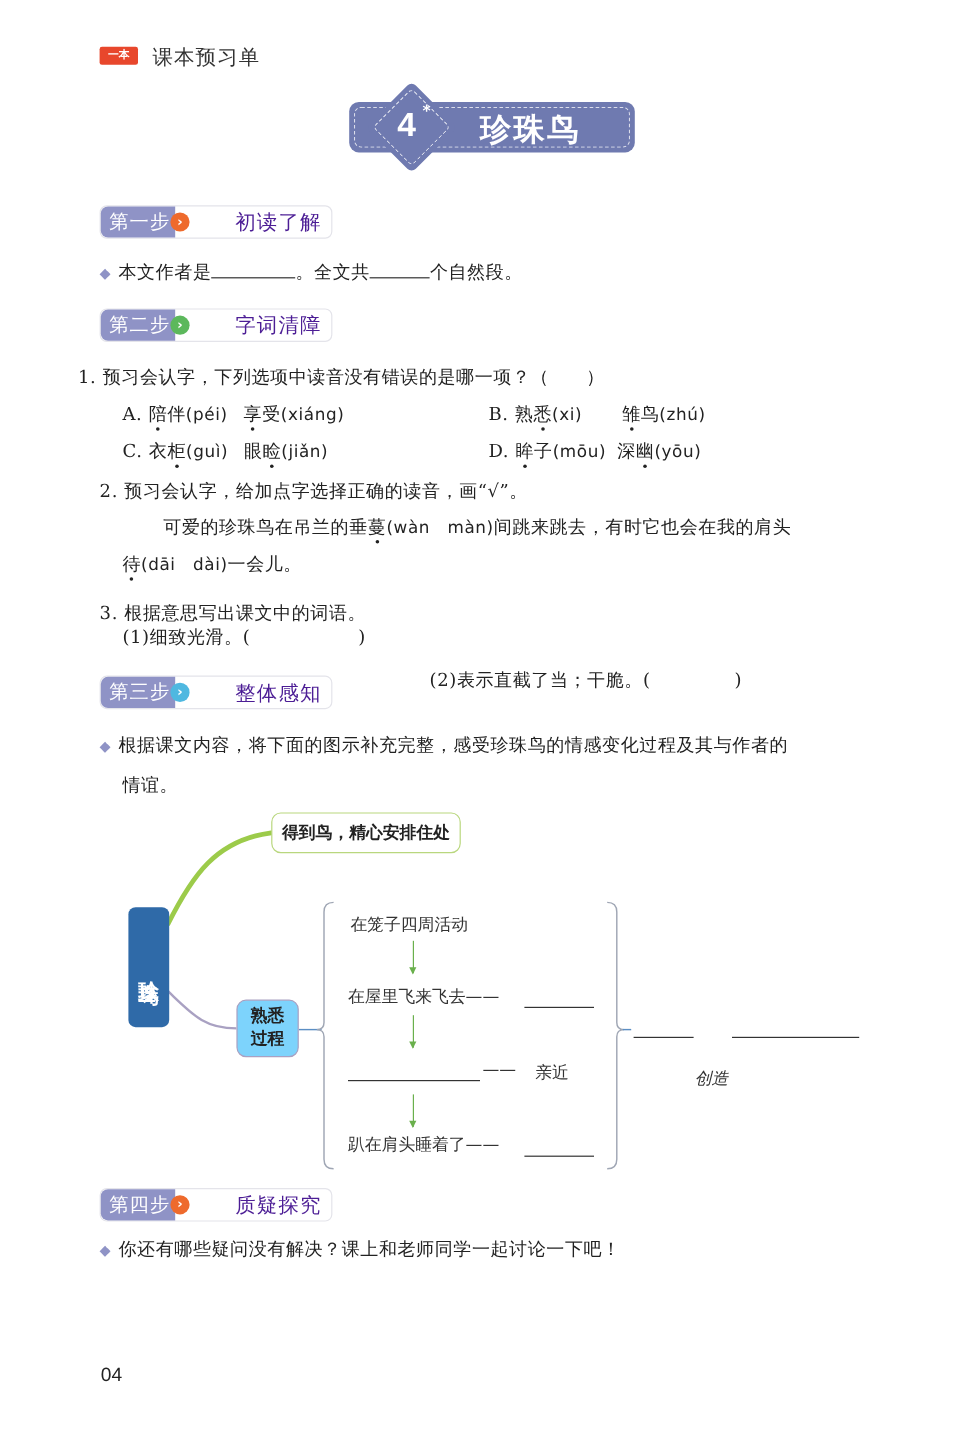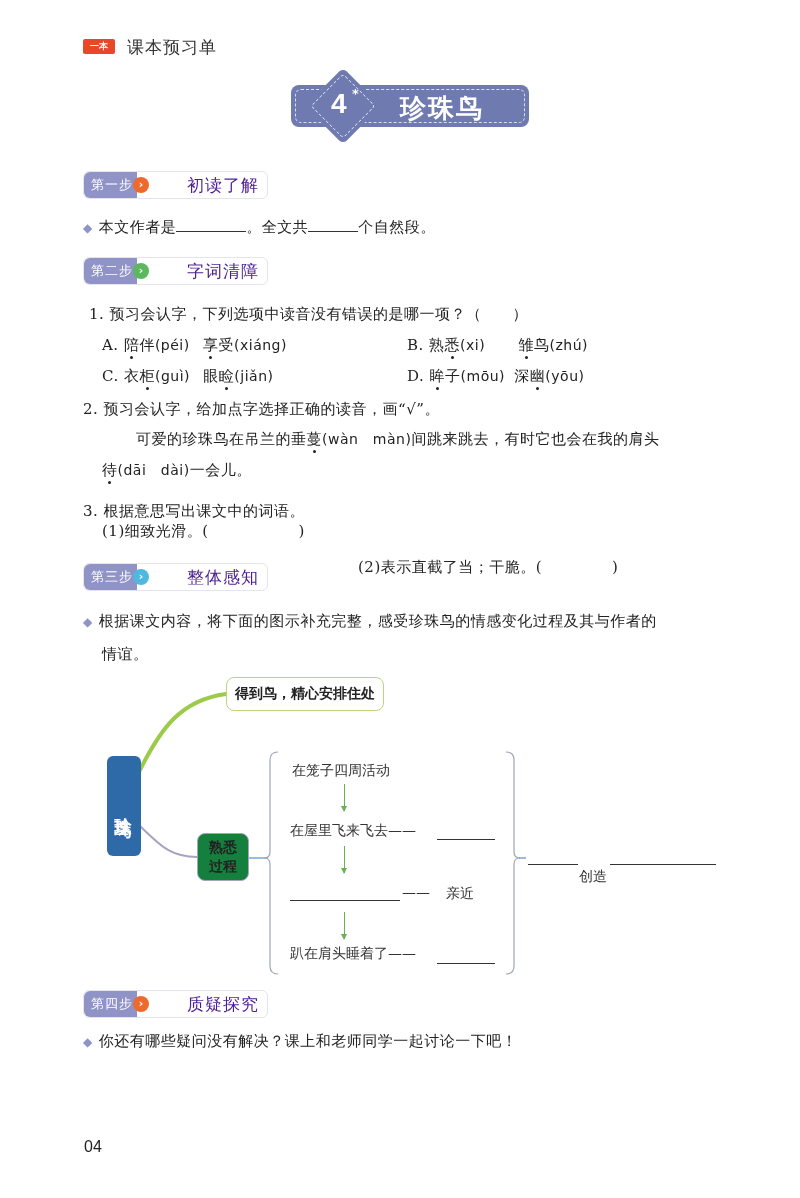--- a/index.html
+++ b/index.html
@@ -15,35 +15,35 @@
     .banner { left: 291px; top: 85px; width: 238px; height: 42px; background: #6f7ab0; border-radius: 8px; }
     .banner::after { content: ""; position: absolute; left: 4px; top: 4px; right: 4px; bottom: 4px; border: 1px dashed rgba(255,255,255,0.75); border-radius: 6px; }
     .banner-diamond { left: 316px; top: 79px; width: 54px; height: 54px; background: #6f7ab0; transform: rotate(45deg); border-radius: 5px; }
     .banner-diamond::after { content: ""; position: absolute; left: 4px; top: 4px; right: 4px; bottom: 4px; border: 1px dashed rgba(255,255,255,0.75); border-radius: 4px; }
     .banner-num { left: 331px; top: 88px; font-size: 28px; font-weight: bold; color: #fff; font-family: "Liberation Sans", sans-serif; }
     .banner-star { left: 352px; top: 86px; font-size: 13px; color: #fff; font-weight: bold; }
     .banner-text { left: 400px; top: 91px; font-size: 26px; font-weight: bold; color: #fff; letter-spacing: 2px; }
 
     
     .step { height: 28px; display: flex; align-items: center; border-radius: 6px; border: 1px solid #e4e4ea; background: #fff; }
-    .step-label { height: 100%; background: #8f93c6; color: #fff; font-size: 13px; padding: 0 4px 0 7px; display: flex; align-items: center; border-radius: 6px 0 0 6px; letter-spacing: 1px; }
+    .step-label { height: 100%; background: #8f93c6; color: #fff; font-size: 16px; padding: 0 4px 0 7px; display: flex; align-items: center; border-radius: 6px 0 0 6px; letter-spacing: 1px; }
     .step-arrow { width: 16px; height: 16px; border-radius: 50%; color: #fff; font-size: 11px; line-height: 16px; text-align: center; margin: 0 3px 0 -4px; font-weight: bold; position: relative; z-index: 2; }
     .step-name { font-size: 17px; color: #4c1d95; padding-right: 8px; letter-spacing: 1px; margin-left: 35px; }
 
     .txt { font-size: 15px; color: #222; white-space: nowrap; letter-spacing: 0.5px; font-family: "DejaVu Serif", serif; }
     .bullet { color: #8f93c6; font-size: 12px; margin-right: 6px; }
     .blank { display: inline-block; border-bottom: 1px solid #333; height: 14px; vertical-align: baseline; }
     .dot { position: relative; }
     .dot::after { content: ""; position: absolute; left: 50%; bottom: -5px; width: 3px; height: 3px; margin-left: -1.5px; background: #222; border-radius: 50%; }
     .py { font-family: "DejaVu Sans", sans-serif; font-size: 14px; }
 
     
     .mm-root { left: 107px; top: 756px; width: 34px; height: 100px; background: #2f6aa8; border-radius: 6px; color: #fff; font-weight: bold; font-size: 17px; writing-mode: vertical-rl; text-orientation: upright; display: flex; align-items: center; justify-content: center; letter-spacing: 2px; }
     .mm-node1 { left: 226px; top: 677px; height: 34px; padding: 0 8px; border: 1.5px solid #b9d77e; border-radius: 8px; font-size: 14px; font-weight: bold; display: flex; align-items: center; background: #fff; }
-    .mm-node2 { left: 197px; top: 833px; width: 52px; height: 48px; border: 1.5px solid #a9a1c2; border-radius: 8px; font-size: 14px; font-weight: bold; display: flex; align-items: center; justify-content: center; text-align: center; line-height: 19px; background: #15803d; }
+    .mm-node2 { left: 197px; top: 833px; width: 52px; height: 48px; border: 1.5px solid #a9a1c2; border-radius: 8px; font-size: 14px; font-weight: bold; display: flex; align-items: center; justify-content: center; text-align: center; line-height: 19px; background: #7dd3fc; }
     .mm-text { font-size: 14px; color: #333; white-space: nowrap; }
     .mm-arrow { width: 1px; background: #6ab04c; }
     .mm-arrow::after { content: ""; position: absolute; left: -3px; bottom: -1px; border-left: 3.5px solid transparent; border-right: 3.5px solid transparent; border-top: 6px solid #6ab04c; }
     .page-num { left: 84px; top: 1138px; font-size: 16px; color: #222; font-family: "Liberation Sans", sans-serif; }
   </style>
 </head>
 <body>
 
 <div class="abs brand-logo">一本</div>
 <div class="abs brand-title">课本预习单</div>
@@ -62,21 +62,21 @@
 <div class="abs txt" style="left:83px; top:218px;">
   <span class="bullet">◆</span><span>本文作者是</span><span class="blank" style="width:70px;"></span><span>。全文共</span><span class="blank" style="width:50px;"></span><span>个自然段。</span>
 </div>
 
 <div class="abs step" style="left:83px; top:257px;">
   <span class="step-label">第二步</span>
   <span class="step-arrow" style="background:#5cb85c;">›</span>
   <span class="step-name">字词清障</span>
 </div>
 
-<div class="abs txt" style="left:89px; top:305px;">1. 预习会认字，下列选项中读音没有错误的是哪一项？（　　）</div>
+<div class="abs txt" style="left:65px; top:305px;">1. 预习会认字，下列选项中读音没有错误的是哪一项？（　　）</div>
 
 <div class="abs txt" style="left:102px; top:336px;">
   <span>A.</span> <span class="dot">陪</span><span>伴</span><span class="py">(péi)</span>
   <span style="display:inline-block;width:8px;"></span><span class="dot">享</span><span>受</span><span class="py">(xiáng)</span>
 </div>
 <div class="abs txt" style="left:407px; top:336px;">
   <span>B.</span> <span>熟</span><span class="dot">悉</span><span class="py">(xi)</span>
   <span style="display:inline-block;width:28px;"></span><span class="dot">雏</span><span>鸟</span><span class="py">(zhú)</span>
 </div>
 <div class="abs txt" style="left:102px; top:367px;">
@@ -135,21 +135,21 @@
 <div class="abs blank" style="left:437px; top:826px; width:58px;"></div>
 <div class="abs mm-arrow" style="left:344px; top:846px; height:27px;"></div>
 <div class="abs blank" style="left:290px; top:887px; width:110px;"></div>
 <div class="abs mm-text" style="left:402px; top:884px;">——</div>
 <div class="abs mm-text" style="left:446px; top:885px;">亲近</div>
 <div class="abs mm-arrow" style="left:344px; top:912px; height:27px;"></div>
 <div class="abs mm-text" style="left:290px; top:945px;text-align:right;">趴在肩头睡着了——</div>
 <div class="abs blank" style="left:437px; top:950px; width:58px;"></div>
 
 <div class="abs blank" style="left:528px; top:851px; width:50px;"></div>
-<div class="abs mm-text" style="left:579px; top:868px;">创造</div>
+<div class="abs mm-text" style="left:579px; top:890px;font-style:italic;">创造</div>
 <div class="abs blank" style="left:610px; top:851px; width:106px;"></div>
 
 <div class="abs step" style="left:83px; top:990px;">
   <span class="step-label">第四步</span>
   <span class="step-arrow" style="background:#ee6a2c;">›</span>
   <span class="step-name">质疑探究</span>
 </div>
 <div class="abs txt" style="left:83px; top:1032px;">
   <span class="bullet">◆</span><span>你还有哪些疑问没有解决？课上和老师同学一起讨论一下吧！</span>
 </div>

